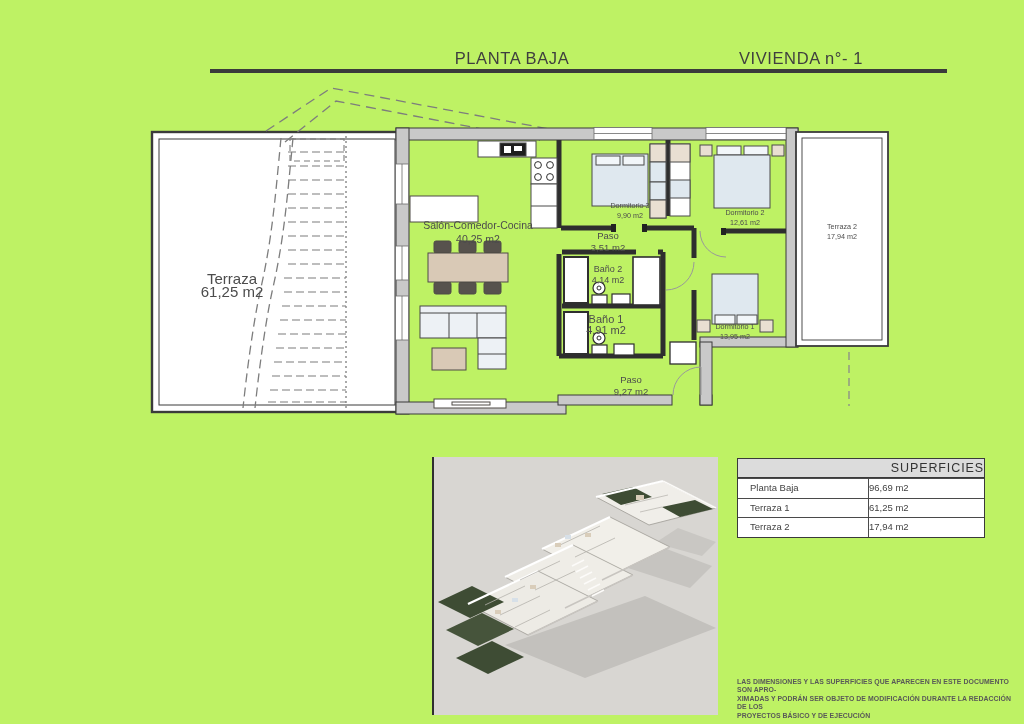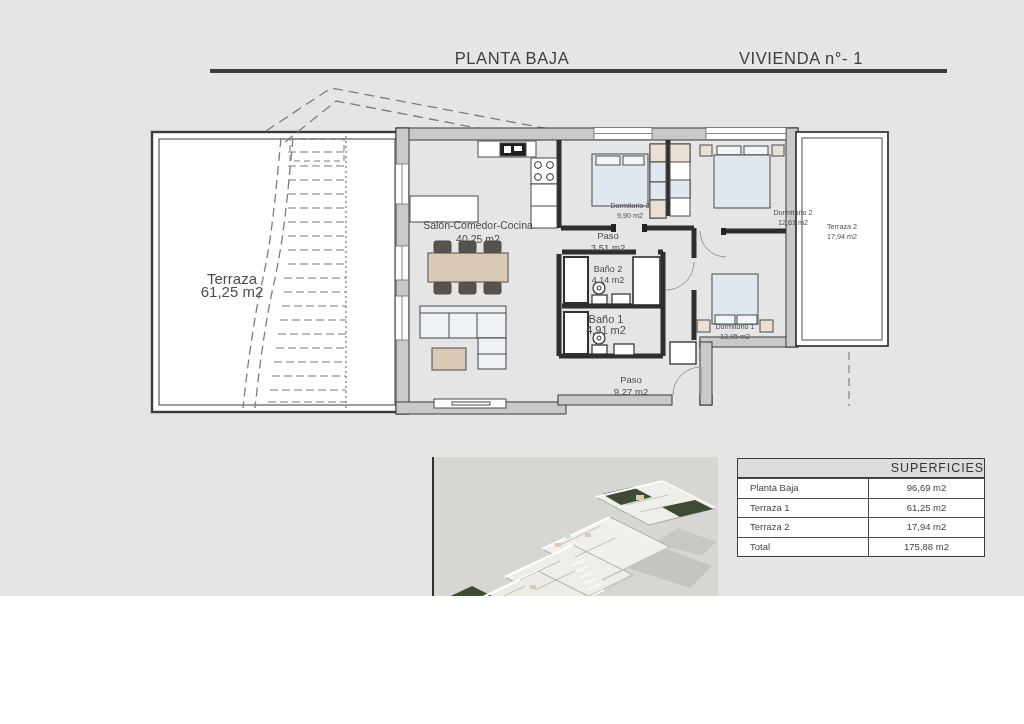--- a/index.html
+++ b/index.html
@@ -1,31 +1,31 @@
 <!DOCTYPE html>
 <html><head>
 <meta charset="utf-8">
 <style>
   html,body{margin:0;padding:0;background:#fff;}
-  .page{position:relative;width:1024px;height:596px;background:#e5e5e5;overflow:hidden;
+  .page{position:relative;width:1024px;height:724px;background:#bef264;overflow:hidden;
         font-family:"Liberation Sans",sans-serif;}
   .hdr{position:absolute;transform:translateX(-50%);font-size:16.5px;letter-spacing:.6px;
        color:#3f3f3f;white-space:nowrap;}
   .rule{position:absolute;background:#3b3b3b;}
   .lbl{position:absolute;transform:translateX(-50%);text-align:center;color:#4c4c4c;
        white-space:nowrap;z-index:5;}
   .sup-table{position:absolute;left:737px;top:458px;width:246px;border:1.6px solid #3a3a3a;
              background:#fff;z-index:5;}
   .sup-head{height:18px;line-height:18px;text-align:right;background:#dcdcdc;
             border-bottom:1.5px solid #3a3a3a;font-size:12.5px;letter-spacing:.9px;color:#333;}
   .sup-row{display:flex;height:18.5px;line-height:18.5px;font-size:9.5px;color:#434343;
            border-top:1px solid #4a4a4a;}
   .sup-row:first-of-type{border-top:none;}
   .sup-label{width:118px;padding-left:12px;border-right:1px solid #4a4a4a;}
-  .sup-value{flex:1;text-align:center;}
+  .sup-value{flex:1;text-align:left;}
   .disc{position:absolute;left:737px;top:678px;width:278px;font-size:6.9px;line-height:8.4px;
         color:#585858;font-weight:600;letter-spacing:.05px;z-index:5;}
   svg{position:absolute;left:0;top:0;z-index:1;}
 </style>
 </head>
 <body>
 
 <div class="page">
 
   <div class="hdr" style="left:512px;top:49px;">PLANTA BAJA</div>
@@ -238,21 +238,21 @@
     <div>9,90 m2</div>
   </div>
   <div class="lbl" style="left:608px;top:230px;font-size:9.5px;line-height:12px;">
     <div>Paso</div>
     <div>3,51 m2</div>
   </div>
   <div class="lbl" style="left:608px;top:264px;font-size:9px;line-height:11px;">
     <div>Baño 2</div>
     <div>4,14 m2</div>
   </div>
-  <div class="lbl" style="left:745px;top:208px;font-size:7.2px;line-height:9.5px;margin-left:48px;">
+  <div class="lbl" style="left:745px;top:208px;font-size:7.2px;line-height:9.5px;">
     <div>Dormitorio 2</div>
     <div>12,61 m2</div>
   </div>
   <div class="lbl" style="left:842px;top:222px;font-size:7.2px;line-height:9.5px;">
     <div>Terraza 2</div>
     <div>17,94 m2</div>
   </div>
   <div class="lbl" style="left:735px;top:281px;font-size:7.2px;line-height:9.5px;margin-top:41px;">
     <div>Dormitorio 1</div>
     <div>13,95 m2</div>
@@ -273,24 +273,20 @@
       <div class="sup-value">96,69 m2</div>
     </div>
     <div class="sup-row">
       <div class="sup-label">Terraza 1</div>
       <div class="sup-value">61,25 m2</div>
     </div>
     <div class="sup-row">
       <div class="sup-label">Terraza 2</div>
       <div class="sup-value">17,94 m2</div>
     </div>
-    <div class="sup-row">
-      <div class="sup-label">Total</div>
-      <div class="sup-value">175,88 m2</div>
-    </div>
   </div>
 
   <div class="disc">
     <div>LAS DIMENSIONES Y LAS SUPERFICIES QUE APARECEN EN ESTE DOCUMENTO SON APRO-</div>
     <div>XIMADAS Y PODRÁN SER OBJETO DE MODIFICACIÓN DURANTE LA REDACCIÓN DE LOS</div>
     <div>PROYECTOS BÁSICO Y DE EJECUCIÓN</div>
   </div>
 
 </div>
 

